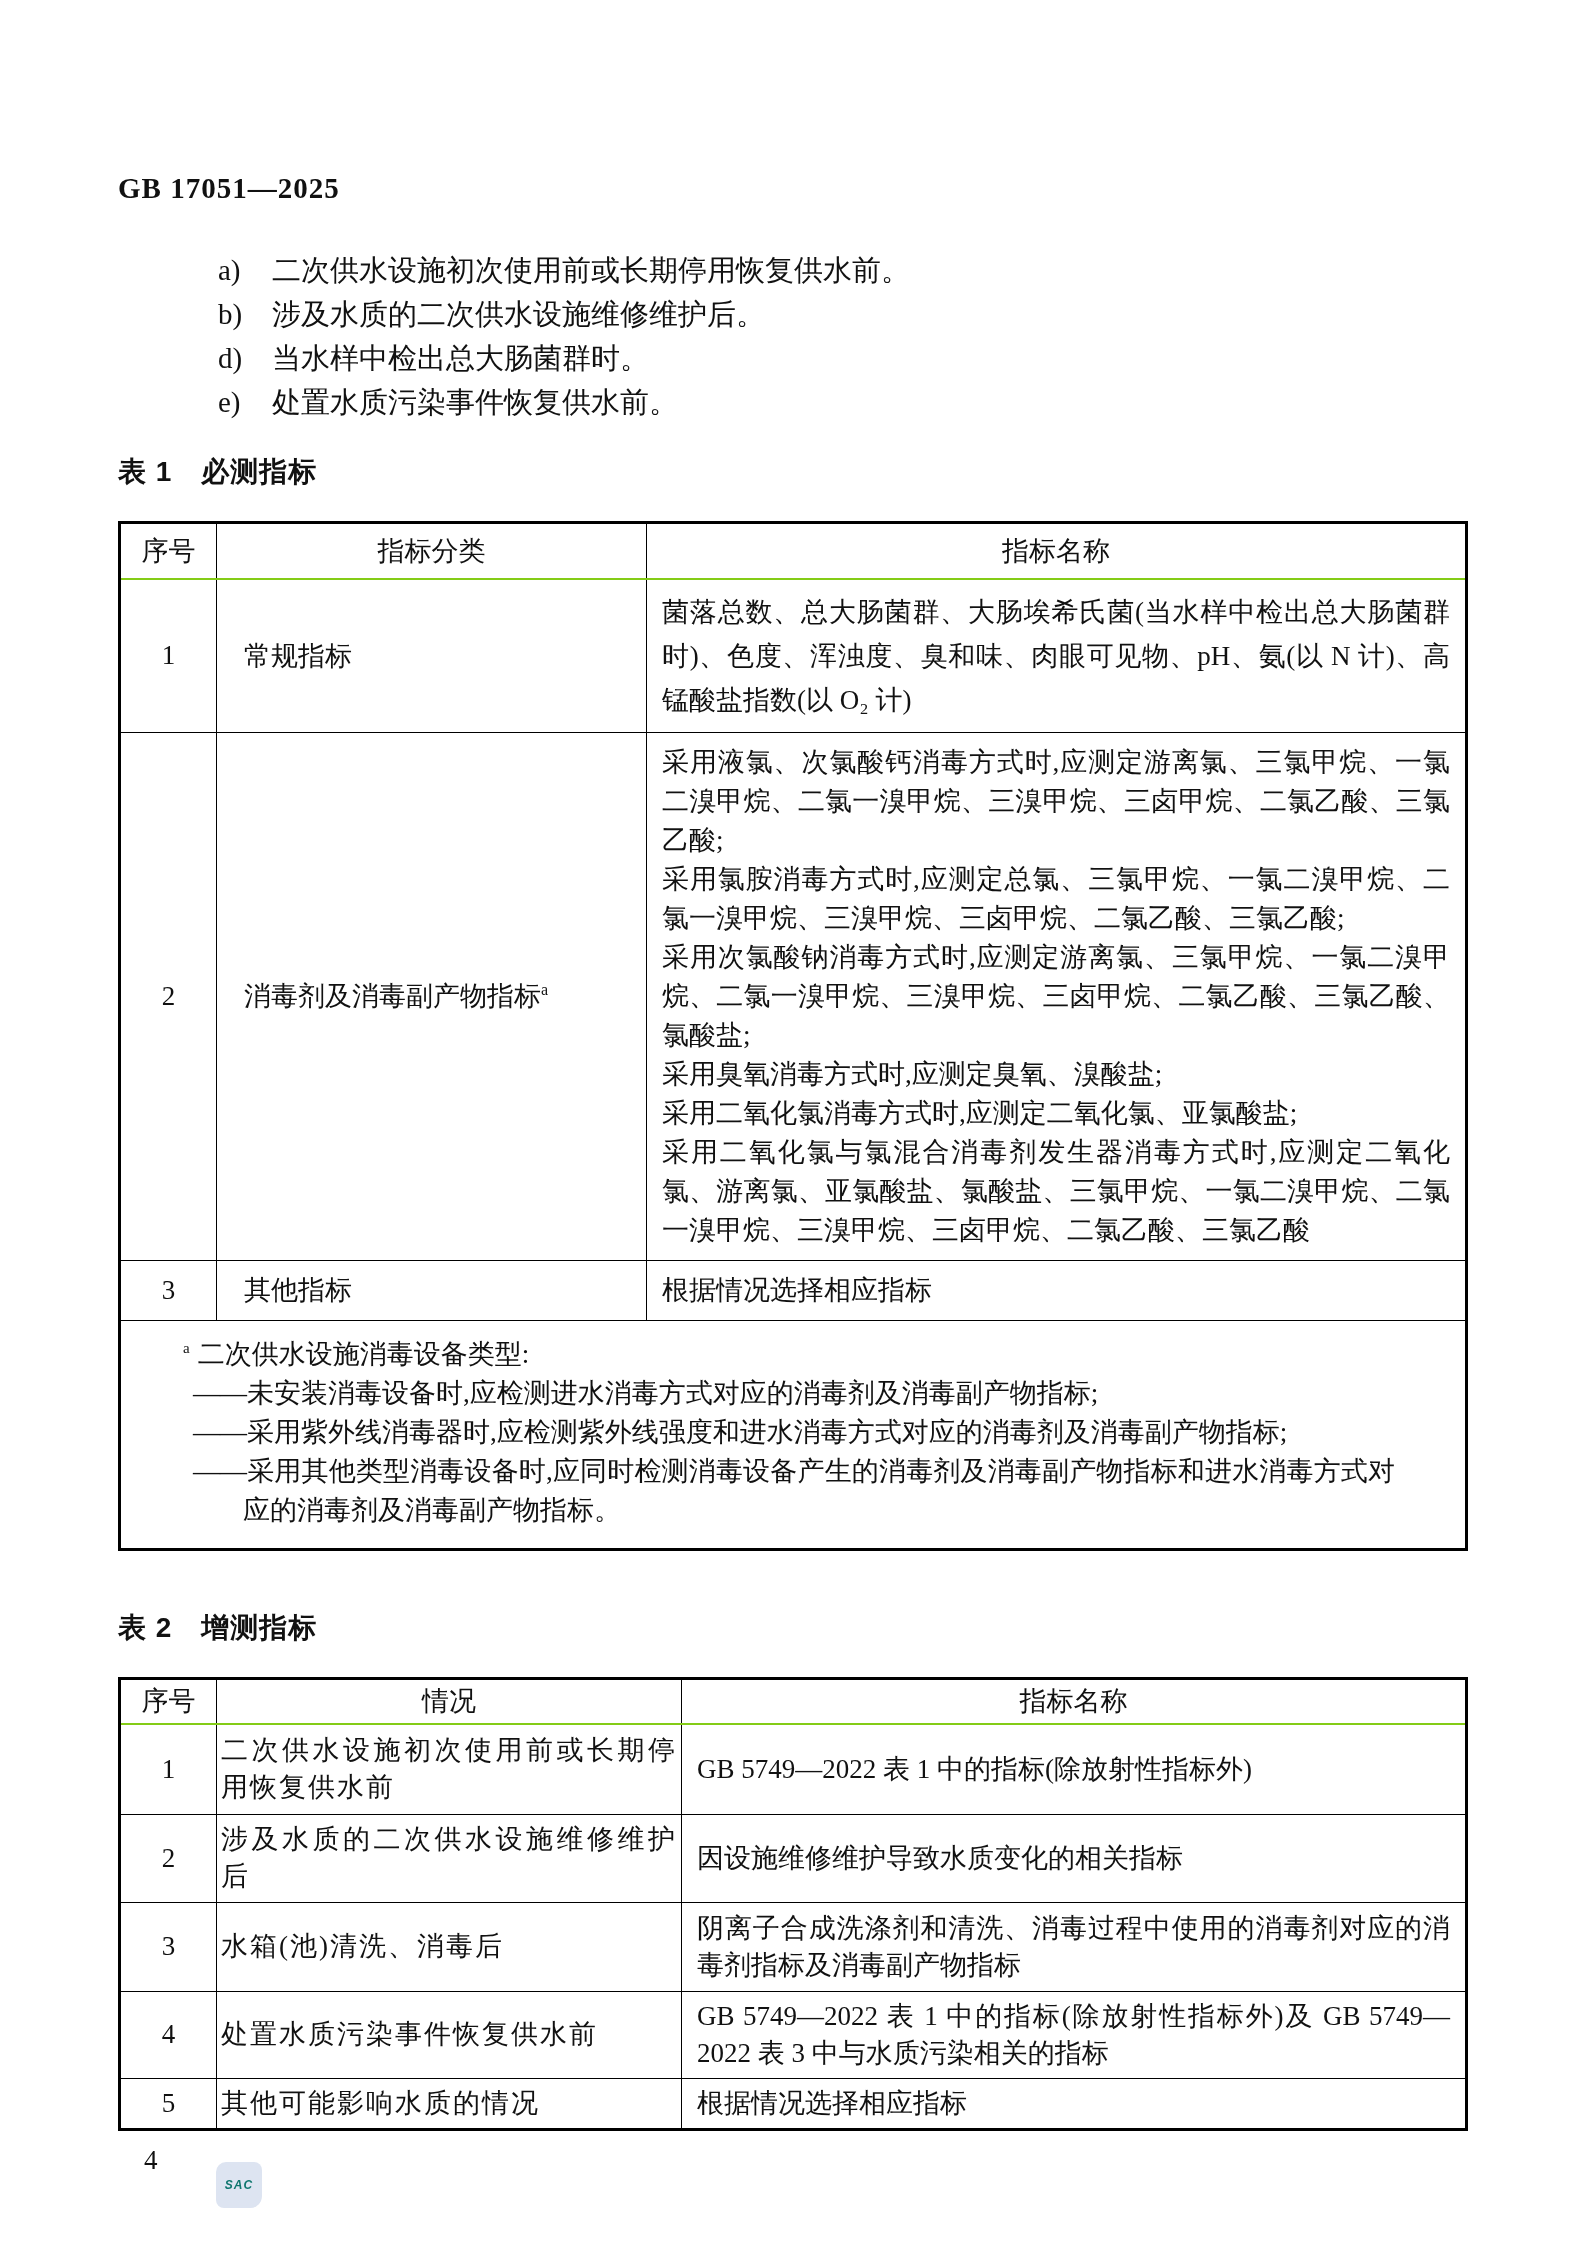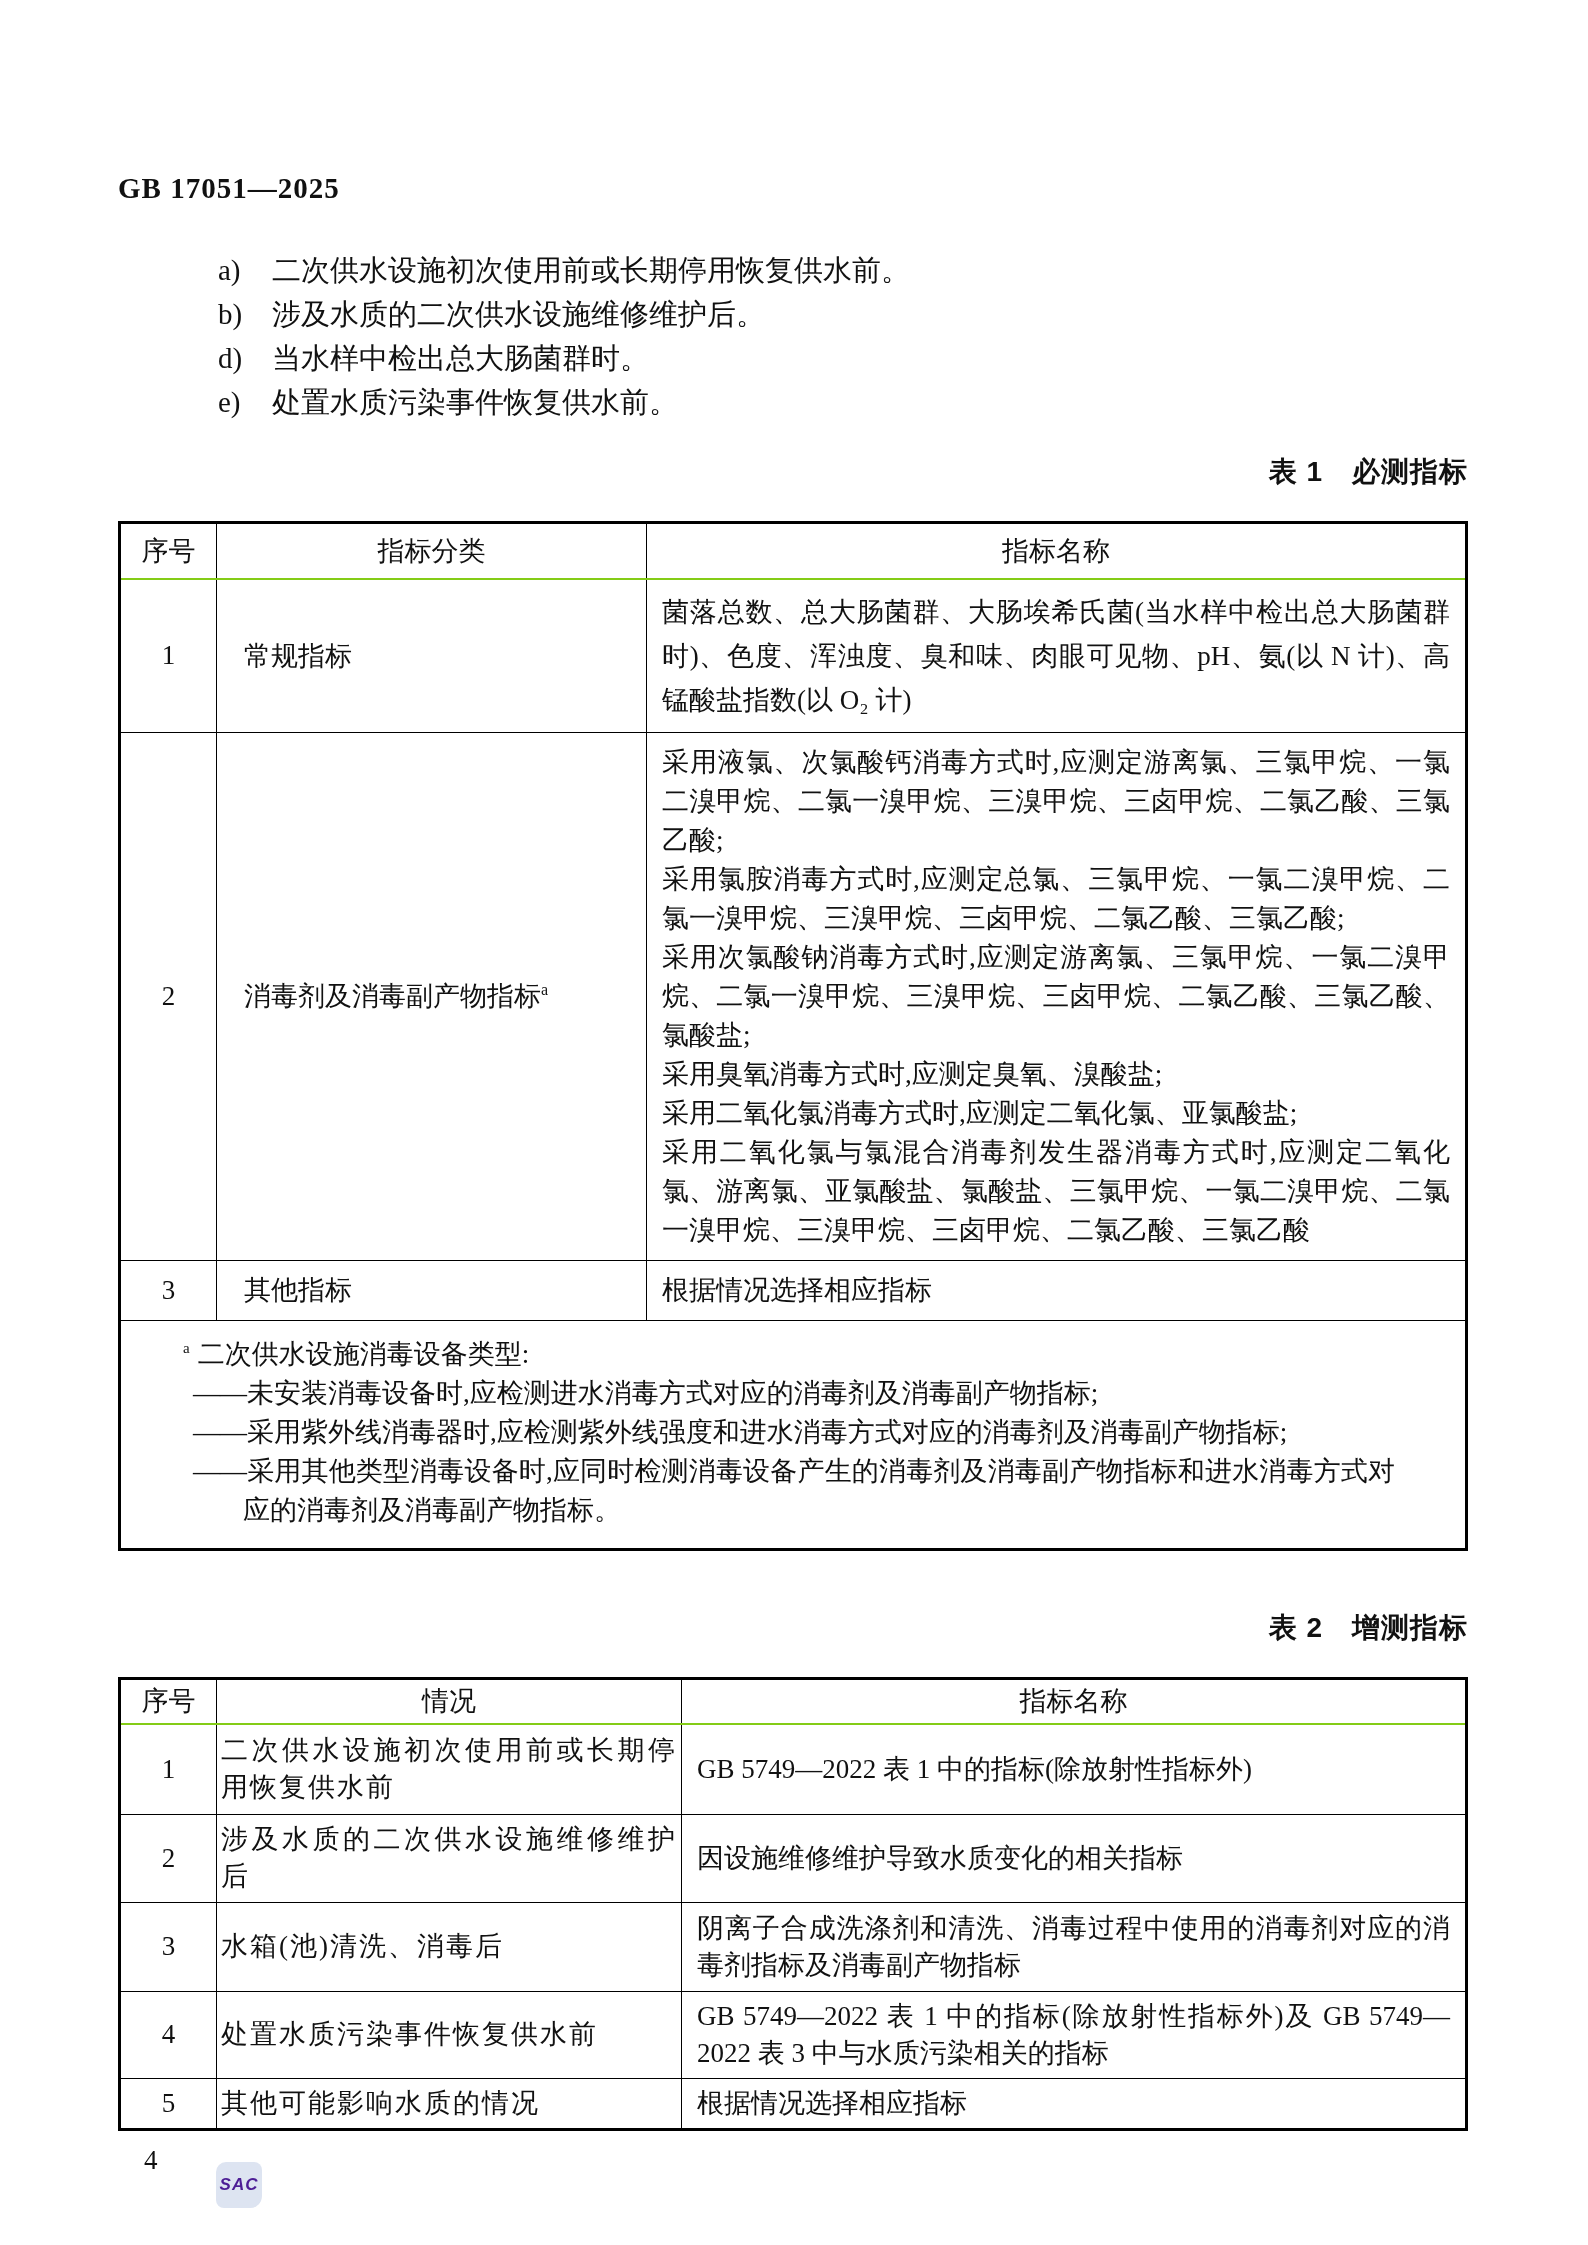--- a/index.html
+++ b/index.html
@@ -31,21 +31,21 @@
     font-size: 29px;
     line-height: 30px;
     white-space: nowrap;
   }
   .abc-list .marker {
     display: inline-block;
     width: 54px;
   }
   .tbl-caption {
     margin-top: 36px;
-    text-align: right;
+    text-align: left;
     font-family: "Liberation Sans", "DejaVu Sans", sans-serif;
     font-weight: bold;
     font-size: 28px;
     letter-spacing: 1px;
   }
   .tbl-caption.second { margin-top: 58px; }
   table.gbtable {
     width: 100%;
     border-collapse: collapse;
     margin-top: 30px;
@@ -106,22 +106,22 @@
     width: 46px;
     height: 46px;
     background: #dde4f1;
     border-radius: 10px 8px 12px 8px;
     display: flex;
     align-items: center;
     justify-content: center;
     font-family: "Liberation Sans", "DejaVu Sans", sans-serif;
     font-style: italic;
     font-weight: bold;
-    font-size: 17px;
-    color: #4c1d95;
+    font-size: 12px;
+    color: #0f766e;
     letter-spacing: 1px;
     overflow: hidden;
   }
 </style>
 </head>
 <body>
 
 <div class="page">
 
   <div class="doc-header">GB 17051—2025</div>

